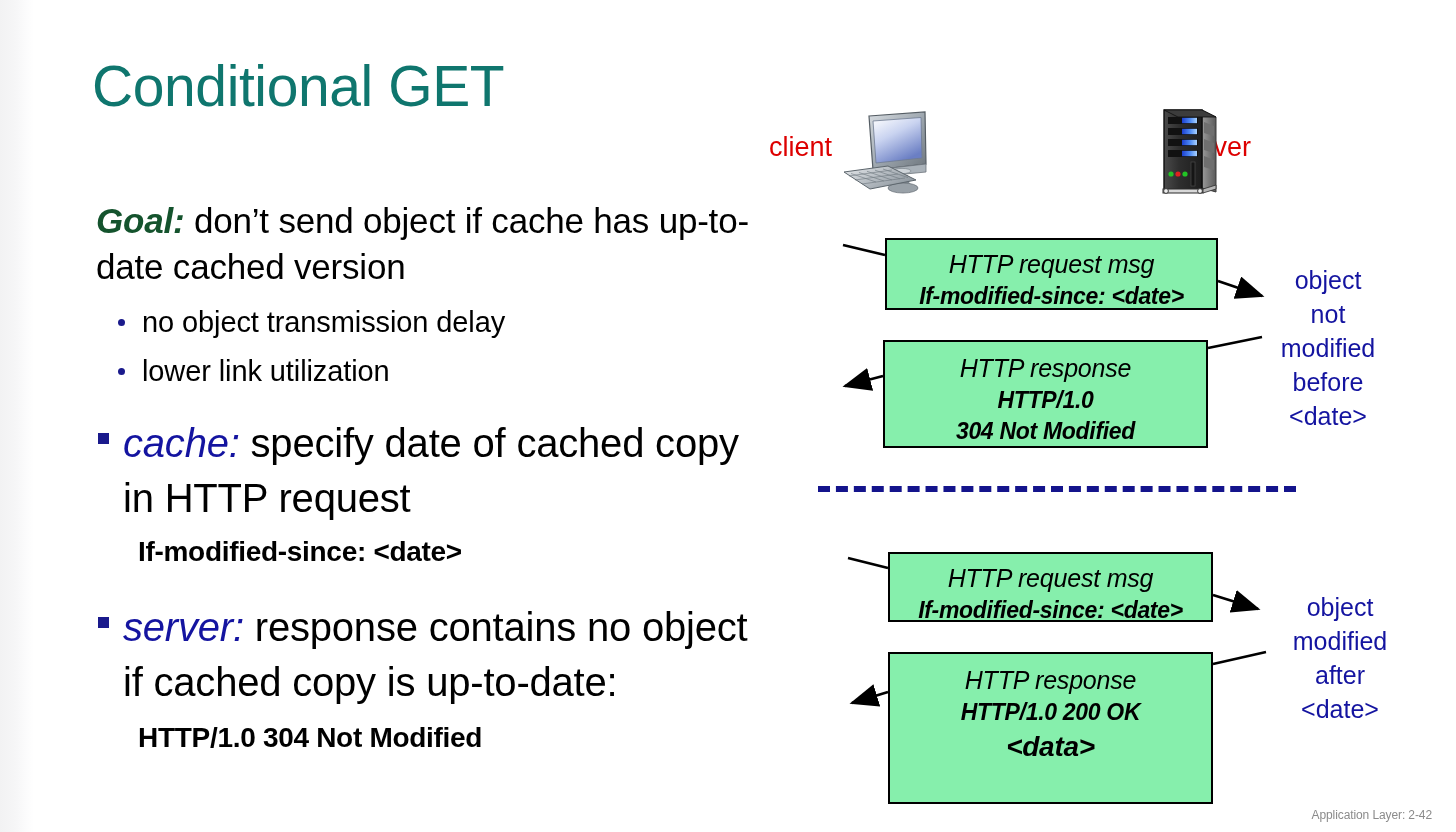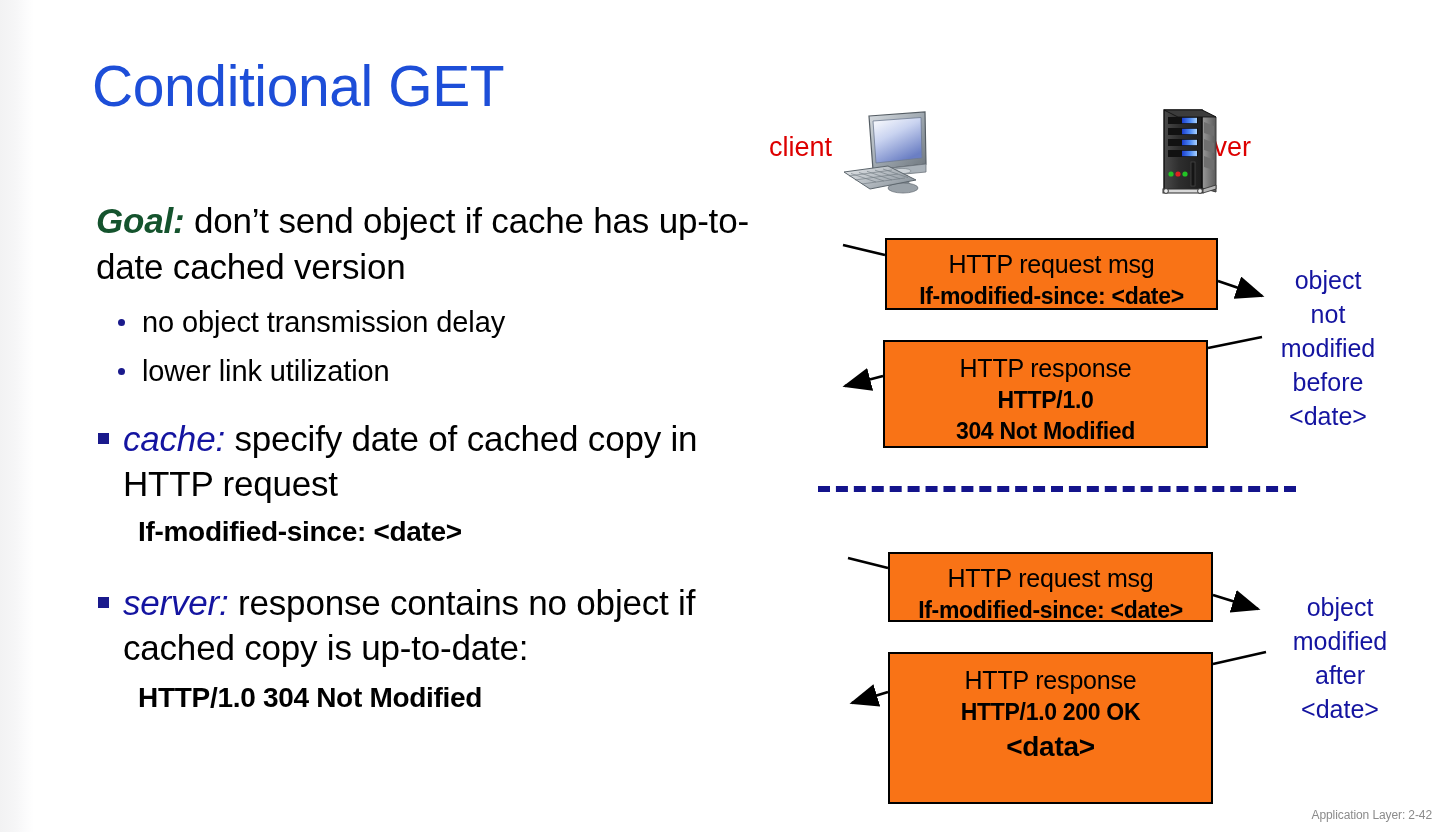--- a/index.html
+++ b/index.html
@@ -18,21 +18,21 @@
   .edge-strip {
     position: absolute; left: 0; top: 0;
     width: 34px; height: 832px;
     background: linear-gradient(to right, #f2f2f3 0%, #f6f6f7 45%, #fbfbfc 75%, #ffffff 100%);
   }
 
   
   .title {
     position: absolute; left: 92px; top: 57px;
     font-size: 57px; line-height: 1.05;
-    color: #1d4ed8; font-weight: 400;
+    color: #0f766e; font-weight: 400;
     letter-spacing: -0.4px;
     white-space: nowrap;
   }
 
   
   .body-col {
     position: absolute; left: 96px; top: 198px;
     width: 670px;
   }
   .lvl1 {
@@ -51,21 +51,21 @@
     padding-left: 46px;
     letter-spacing: -0.1px;
   }
   .sub-item .dot {
     position: absolute; left: 22px; top: 21px;
     width: 7px; height: 7px; border-radius: 50%;
     background: #1a1a8c;
   }
   .blk {
     position: relative;
-    font-size: 35px; line-height: 45px;
+    font-size: 40px; line-height: 55px;
     color: #000000;
     padding-left: 27px;
     letter-spacing: -0.2px;
   }
   .blk .sq {
     position: absolute; left: 2px; top: 17px;
     width: 11px; height: 11px;
     background: #1a1a8c;
   }
   .blk .em {
@@ -88,23 +88,24 @@
   }
 
   
   .client-icon { position: absolute; left: 840px; top: 110px; width: 90px; height: 88px; }
   .server-icon { position: absolute; left: 1158px; top: 106px; width: 66px; height: 92px; }
 
   
   .msgbox {
     position: absolute;
     border: 2.5px solid #000000;
-    background: #f97316;
+    background: #86efac;
     text-align: center;
     color: #000000;
+    font-style: italic;
   }
   .msgbox .l1 { font-size: 25px; font-weight: 400; line-height: 33px; letter-spacing: -0.2px; }
   .msgbox .l2 { font-size: 23px; font-weight: 700; line-height: 31px; letter-spacing: -0.3px; }
   .msgbox .l3 { font-size: 23px; font-weight: 700; line-height: 31px; letter-spacing: -0.3px; }
   .msgbox .big { font-size: 28px; font-weight: 700; line-height: 37px; letter-spacing: -0.3px; }
 
   .annot {
     position: absolute;
     color: #1414a0; font-size: 25px; line-height: 34px;
     text-align: center; white-space: nowrap;

